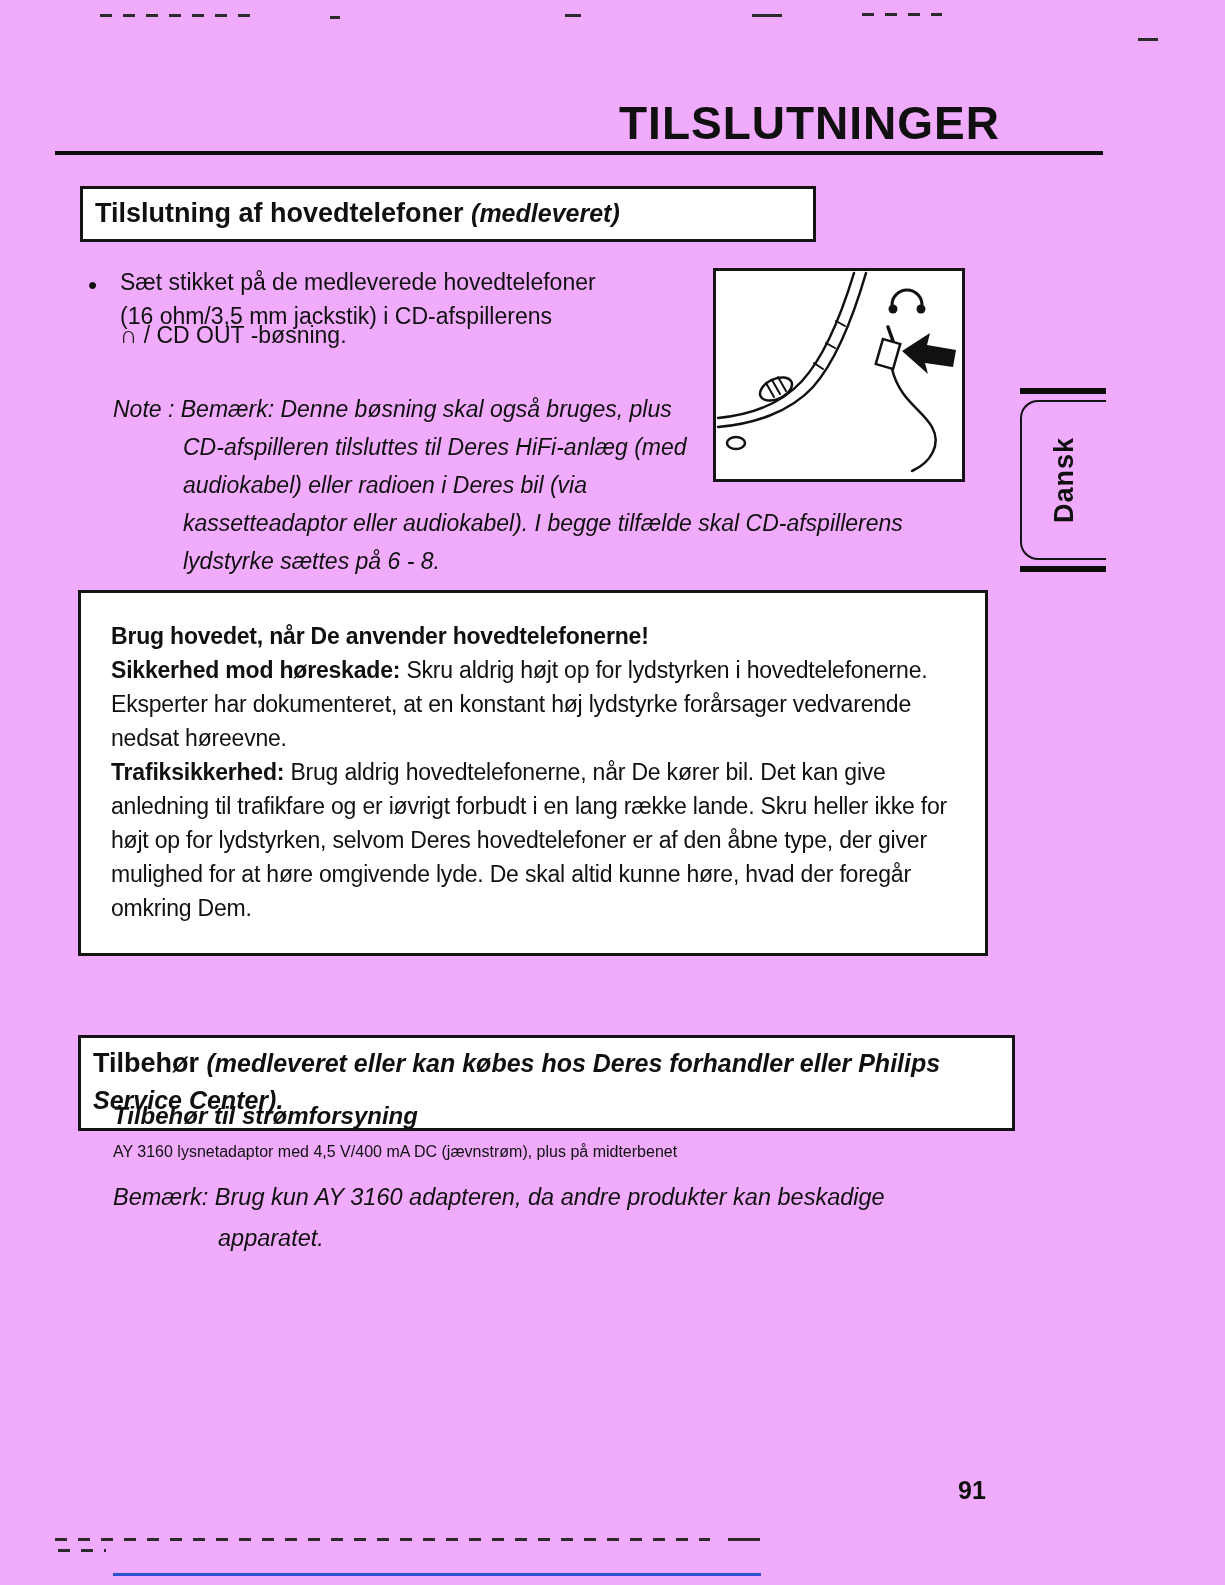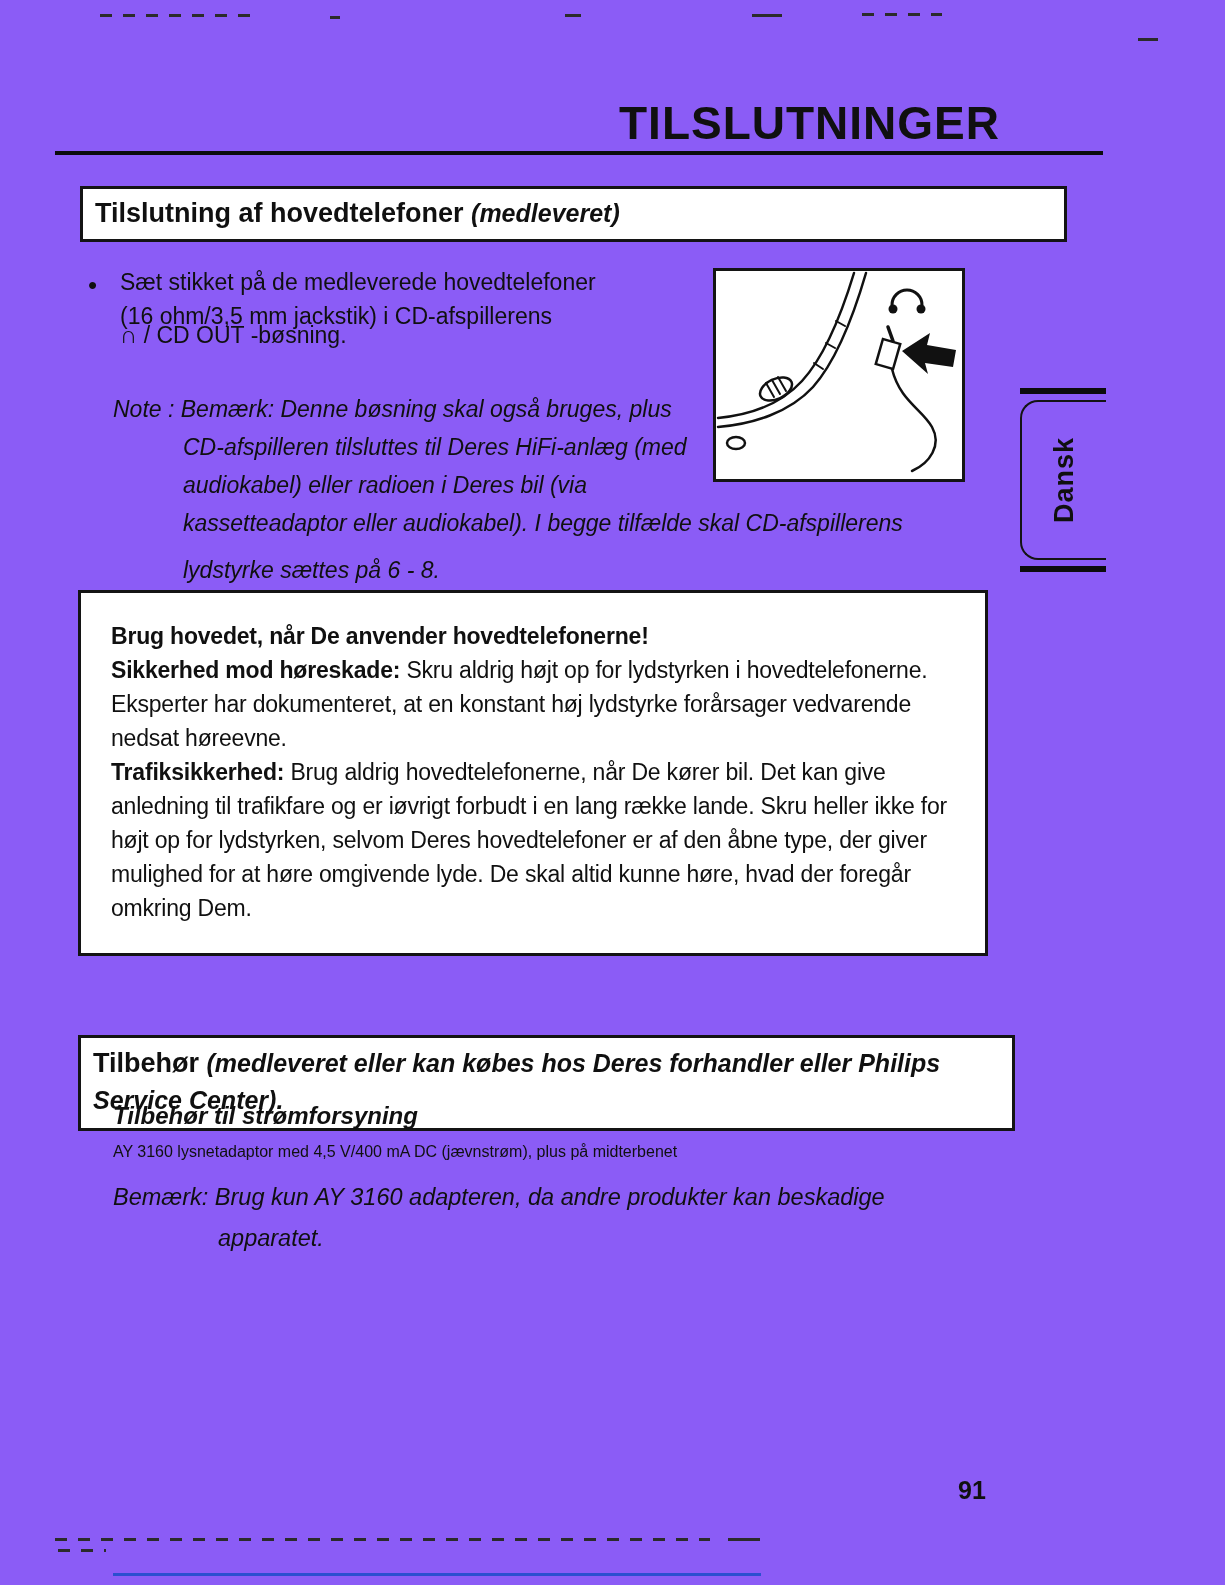--- a/index.html
+++ b/index.html
@@ -1,18 +1,18 @@
 <!DOCTYPE html>
 <html><head>
 <meta charset="utf-8">
 <style>
   html,body { margin:0; padding:0; background:#e8e8e8; }
   .page {
     position:relative; width:1225px; height:1585px; margin:0 auto;
-    background:#8b5cf6; color:#101010;
+    background:#f0abfc; color:#101010;
     font-family:"Liberation Sans","DejaVu Sans",sans-serif;
     overflow:hidden;
   }
   .abs { position:absolute; }
 
   
   .dashes { height:3px; background:repeating-linear-gradient(90deg,#2b2b2b 0 12px,transparent 12px 23px); }
   .dash   { height:3px; background:#2b2b2b; }
 
   
@@ -65,40 +65,40 @@
   <div class="abs dashes" style="left:100px; top:14px; width:150px;"></div>
   <div class="abs dash" style="left:330px; top:16px; width:10px;"></div>
   <div class="abs dash" style="left:565px; top:14px; width:16px;"></div>
   <div class="abs dash" style="left:752px; top:14px; width:30px;"></div>
   <div class="abs dashes" style="left:862px; top:13px; width:80px;"></div>
   <div class="abs dash" style="left:1138px; top:38px; width:20px;"></div>
 
   <div class="abs title" style="right:225px; top:96px;">TILSLUTNINGER</div>
   <div class="abs title-rule" style="left:55px; top:151px; width:1048px; height:4px;"></div>
 
-  <div class="abs boxed" style="left:80px; top:186px; width:987px;">
+  <div class="abs boxed" style="left:80px; top:186px; width:736px;">
     <div class="box-heading">
       <span>Tilslutning af hovedtelefoner</span>
       <span class="hnote">(medleveret)</span>
     </div>
   </div>
 
   <span class="abs bullet-dot" style="left:88px; top:270px;">•</span>
   <div class="abs body-line" style="left:120px; top:266px;">Sæt stikket på de medleverede hovedtelefoner</div>
   <div class="abs body-line" style="left:120px; top:300px;">(16 ohm/3,5 mm jackstik) i CD-afspillerens</div>
   <div class="abs body-line" style="left:120px; top:318px;">
     <span class="hp-glyph">∩</span>
     <span>/ CD OUT -bøsning.</span>
   </div>
 
   <div class="abs italic-line" style="left:113px; top:390px;">Note : Bemærk: Denne bøsning skal også bruges, plus</div>
   <div class="abs italic-line" style="left:183px; top:428px;">CD-afspilleren tilsluttes til Deres HiFi-anlæg (med</div>
   <div class="abs italic-line" style="left:183px; top:466px;">audiokabel) eller radioen i Deres bil (via</div>
   <div class="abs italic-line" style="left:183px; top:504px;">kassetteadaptor eller audiokabel). I begge tilfælde skal CD-afspillerens</div>
-  <div class="abs italic-line" style="left:183px; top:542px;margin-top:9px;">lydstyrke sættes på 6 - 8.</div>
+  <div class="abs italic-line" style="left:183px; top:542px;">lydstyrke sættes på 6 - 8.</div>
 
   <div class="abs figure" style="left:713px; top:268px; width:252px; height:214px;">
     <svg viewBox="0 0 246 208" width="246" height="208" fill="none" stroke="#111" stroke-width="2.5" stroke-linecap="round">
       <g>
         <path d="M 138,2 C 124,48 108,86 86,110 C 64,134 34,144 2,147"></path>
         <path d="M 150,2 C 136,50 120,90 97,116 C 74,141 38,153 2,156"></path>
         <path d="M 120,50 l 9,5 M 110,72 l 9,5 M 98,92 l 9,6" stroke-width="2"></path>
       </g>
       <g>
         <ellipse cx="60" cy="118" rx="17" ry="10" transform="rotate(-25 60 118)"></ellipse>

